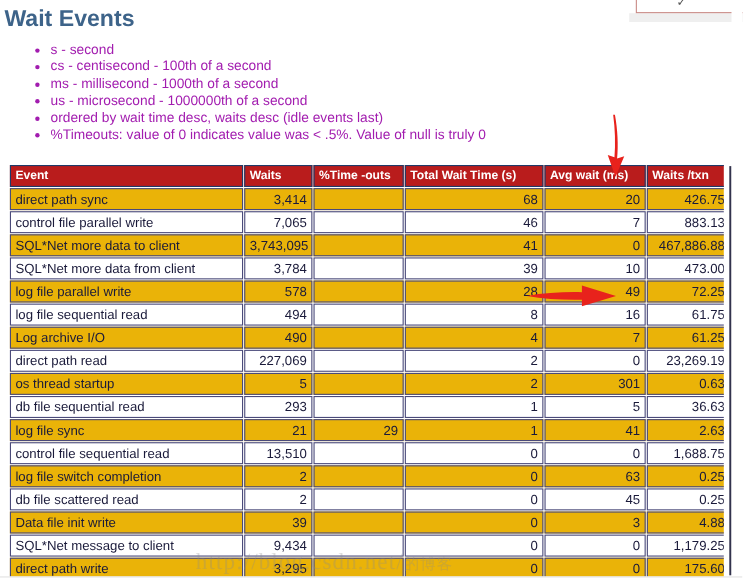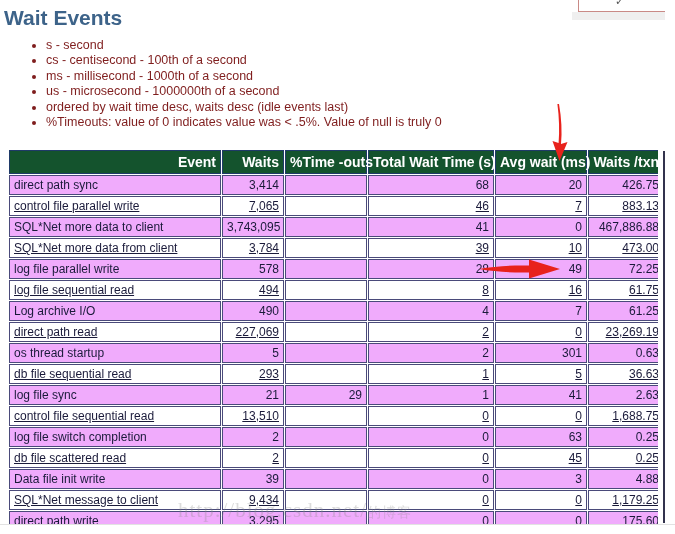--- a/index.html
+++ b/index.html
@@ -61,21 +61,21 @@
     font-family: "Liberation Sans", sans-serif;
   }
 
   ul.legend {
     margin: 8px 0 0 0;
     padding-left: 46px;
     list-style-type: disc;
   }
   ul.legend li {
     font-size: 12.5px;
-    color: #7f1d1d;
+    color: #a21caf;
     line-height: 15.4px;
     font-family: "Liberation Sans", sans-serif;
   }
 
   
   .table-wrap {
     position: absolute;
     left: 8px;
     top: 149px;
     width: 660px;
@@ -83,42 +83,42 @@
   table.wait {
     border-collapse: separate;
     border-spacing: 1px;
     font-size: 12px;
     font-family: "Liberation Sans", sans-serif;
     table-layout: fixed;
     width: 655px;
     background: #ffffff;
   }
   table.wait th {
-    background: #14532d;
+    background: #b91c1c;
     color: #ffffff;
     font-weight: bold;
-    font-size: 14px;
-    text-align: right;
+    font-size: 11px;
+    text-align: left;
     padding: 3px 4px;
     border: 1px solid #1f3a68;
     height: 16px;
     white-space: nowrap;
     box-sizing: border-box;
   }
   table.wait td {
     border: 1px solid #4a4a7a;
     padding: 2px 4px;
     height: 17px;
     color: #1a1a3a;
     box-sizing: border-box;
     white-space: nowrap;
     overflow: hidden;
   }
-  table.wait tr.odd td { background: #f0abfc; }
-  table.wait tr.even td { background: #ffffff; text-decoration: underline; }
+  table.wait tr.odd td { background: #eab308; }
+  table.wait tr.even td { background: #ffffff; }
   td.evt  { text-align: left; }
   td.num  { text-align: right; }
 
   col.c-event { width: 212px; }
   col.c-waits { width: 62px; }
   col.c-tmo   { width: 82px; }
   col.c-twt   { width: 126px; }
   col.c-avg   { width: 92px; }
   col.c-txn   { width: 76px; }
 

